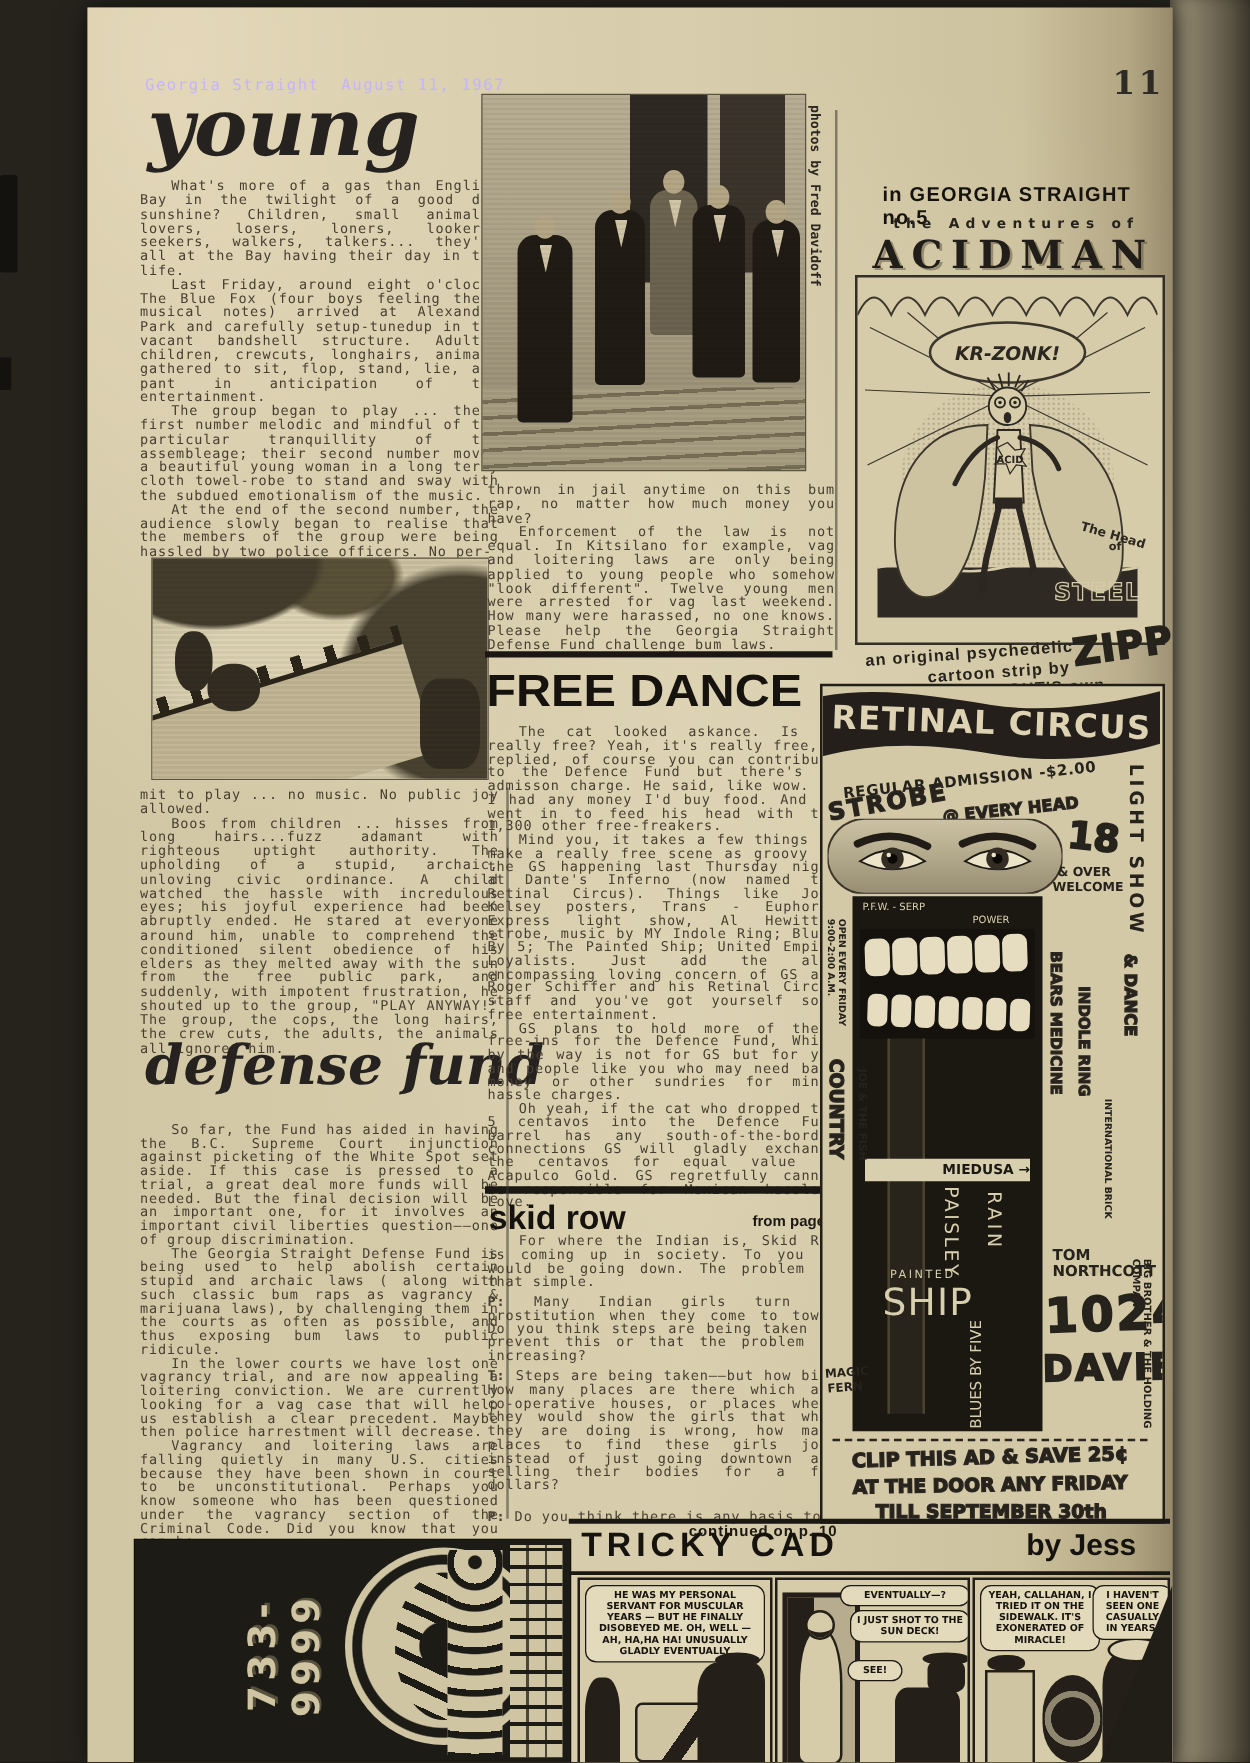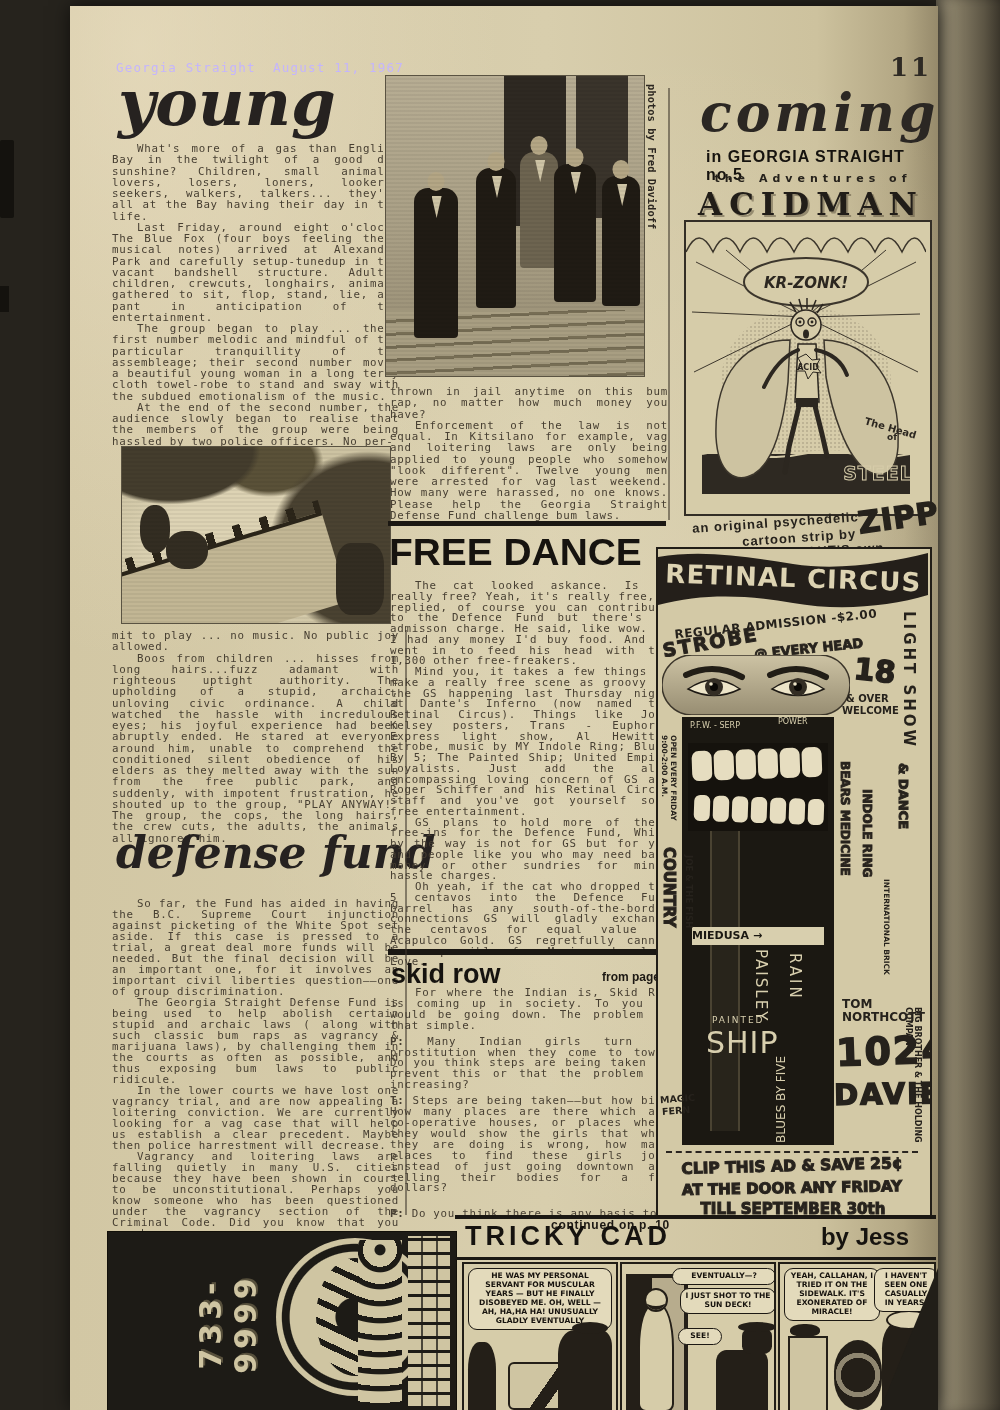--- a/index.html
+++ b/index.html
@@ -83,21 +83,21 @@
   .poster{position:absolute;left:656px;top:547px;width:272px;height:668px;border:2px solid #211d17;
     background:#d3c9a6;overflow:hidden;
     background-image:radial-gradient(circle at 30% 40%,rgba(52,45,34,.06) 0 5px,transparent 6px),
       radial-gradient(circle at 80% 70%,rgba(52,45,34,.06) 0 4px,transparent 5px);}
   .pl{position:absolute;font-family:"DejaVu Sans",sans-serif;font-weight:bold;color:#26221c;}
   .marquee{position:absolute;left:24px;top:168px;width:152px;height:428px;background:#1b1812;}
   .marquee .pole{position:absolute;left:28px;top:30px;width:26px;height:384px;background:#39332775;
     border-left:2px solid #4a4332;border-right:2px solid #4a4332;}
   .mq-white{color:#d8cfae;font-family:"DejaVu Sans",sans-serif;font-weight:normal;position:absolute;}
   .miedusa{position:absolute;left:10px;top:210px;width:132px;height:18px;background:#d8cfae;
-    color:#1b1812;font-weight:bold;font-size:11px;text-align:left;line-height:18px;
+    color:#1b1812;font-weight:bold;font-size:11px;text-align:right;line-height:18px;
     font-family:"DejaVu Sans",sans-serif;}
   .dashedline{position:absolute;left:8px;top:602px;width:252px;border-top:2px dashed #2a2520;}
   
   .phone-ad{position:absolute;left:108px;top:1232px;width:348px;height:178px;background:#1d1b16;
     overflow:hidden;outline:1px solid #121009;}
   .ad-number{position:absolute;left:4px;top:78px;width:190px;text-align:center;
     transform:rotate(-90deg);transform-origin:95px 14px;
     font-family:"DejaVu Sans",sans-serif;font-weight:bold;font-size:30px;letter-spacing:4px;
     color:#cfc5a2;text-shadow:2px 2px 0 #57503c;}
   .ad-circle{position:absolute;left:168px;top:6px;width:158px;height:158px;border-radius:50%;
@@ -195,21 +195,20 @@
     <p>For where the Indian is, Skid Row is coming up in society. To you it would be going down. The problem is that simple.</p>
     <p class="ni" style="margin-top:5px;"><b class="qa-prefix">P:</b> <span>Many Indian girls turn to prostitution when they come to town. Do you think steps are being taken to prevent this or that the problem is increasing?</span></p>
     <p class="ni" style="margin-top:5px;"><b class="qa-prefix">T:</b> <span>Steps are being taken——but how big? How many places are there which are co-operative houses, or places where they would show the girls that what they are doing is wrong, how many places to find these girls jobs instead of just going downtown and selling their bodies for a few dollars?</span></p>
     <p class="ni" style="margin-top:15px;"><b class="qa-prefix">P:</b> <span>Do you think there is any basis to</span></p>
     <div class="boldnote" style="text-align:right;">continued on p. 10</div>
   </div>
 
   <div class="vrule" style="left:405px;top:630px;height:585px;"></div>
   <div class="vrule" style="left:668px;top:88px;height:432px;"></div>
 
-  <div class="abs coming" style="left:700px;top:82px;width:224px;text-align:center;">coming</div>
   <div class="abs headline-block" style="left:706px;top:148px;width:214px;text-align:left;font-size:16px;letter-spacing:1px;">in GEORGIA STRAIGHT no.5</div>
   <div class="abs" style="left:700px;top:172px;width:226px;text-align:center;font-weight:bold;font-size:11px;letter-spacing:5px;color:#26221c;">the Adventures of</div>
   <div class="abs acid-title" style="left:688px;top:186px;width:246px;text-align:center;">ACIDMAN</div>
 
   <div class="cartoon-box">
     <svg width="240" height="288" viewBox="0 0 240 288">
       <defs>
         <pattern id="stip" width="4" height="4" patternUnits="userSpaceOnUse">
           <circle cx="1" cy="1" r="0.7" fill="#57503f"></circle>
         </pattern>
@@ -299,21 +298,21 @@
     <div class="pl outl heavy" style="left:196px;top:104px;font-size:30px;transform:rotate(6deg);">18</div>
     <div class="pl" style="left:188px;top:144px;font-size:10px;">&amp; OVER</div>
     <div class="pl" style="left:184px;top:156px;font-size:10px;">WELCOME</div>
     <div class="pl vert" style="left:242px;top:62px;height:150px;font-size:15px;letter-spacing:3px;">LIGHT SHOW</div>
     <div class="pl vert outl" style="left:238px;top:214px;height:86px;font-size:13px;">&amp; DANCE</div>
     <div class="pl vert" style="left:2px;top:186px;height:110px;font-size:7.5px;">OPEN EVERY FRIDAY 9:00-2:00 A.M.</div>
 
     <div class="marquee">
       <div class="pole"></div>
       <div class="mq-white" style="left:8px;top:4px;font-size:8px;">P.F.W. - SERP</div>
-      <div class="mq-white" style="left:96px;top:0;font-size:8px;">POWER</div>
+      <div class="mq-white" style="left:96px;top:14px;font-size:8px;">POWER</div>
       <svg width="140" height="88" viewBox="0 0 140 88" style="position:absolute;left:6px;top:26px;">
         <rect width="140" height="88" fill="#15120d"></rect>
         <g transform="rotate(-2 70 24)">
           <rect x="4" y="6" width="20" height="30" rx="7" fill="#e6ddc0"></rect>
             <rect x="26" y="6" width="20" height="30" rx="7" fill="#e6ddc0"></rect>
           <rect x="48" y="6" width="20" height="30" rx="7" fill="#e6ddc0"></rect>
             <rect x="70" y="6" width="20" height="30" rx="7" fill="#e6ddc0"></rect>
           <rect x="92" y="6" width="20" height="30" rx="7" fill="#e6ddc0"></rect>
             <rect x="114" y="6" width="20" height="30" rx="7" fill="#e6ddc0"></rect>
         </g>

